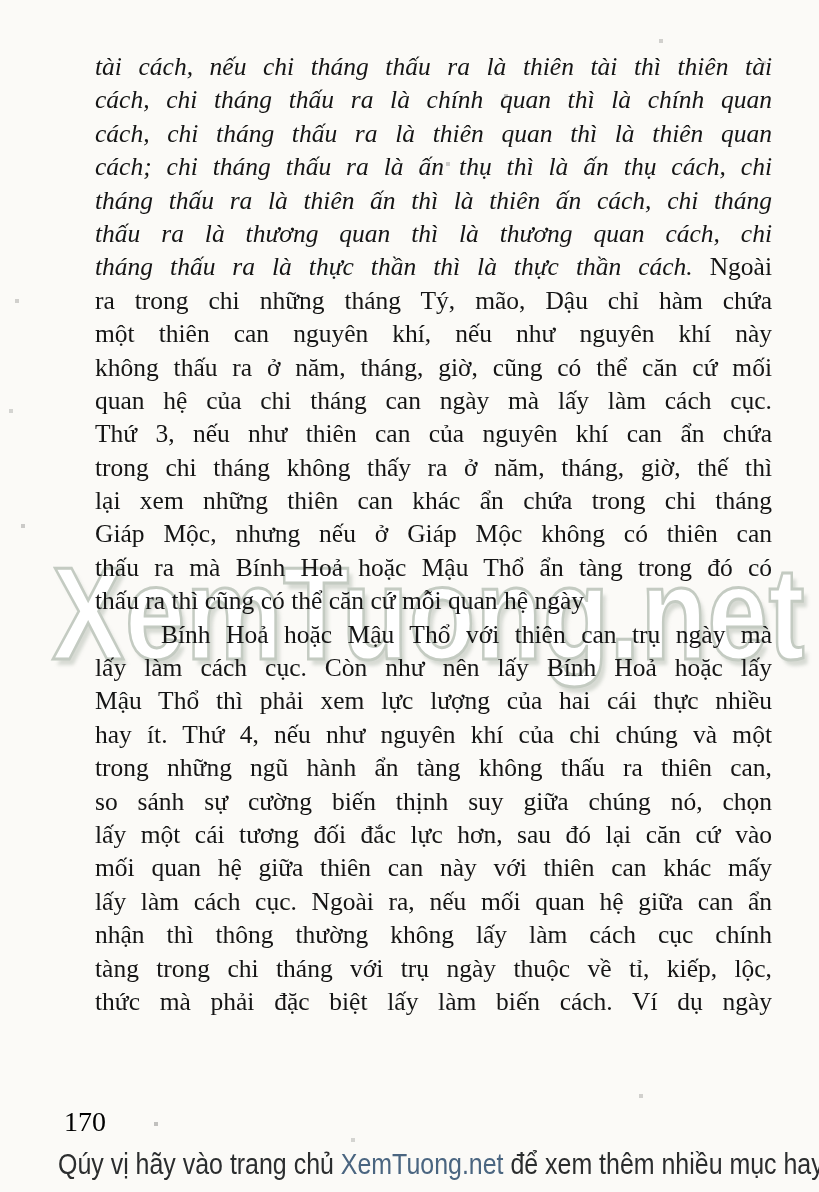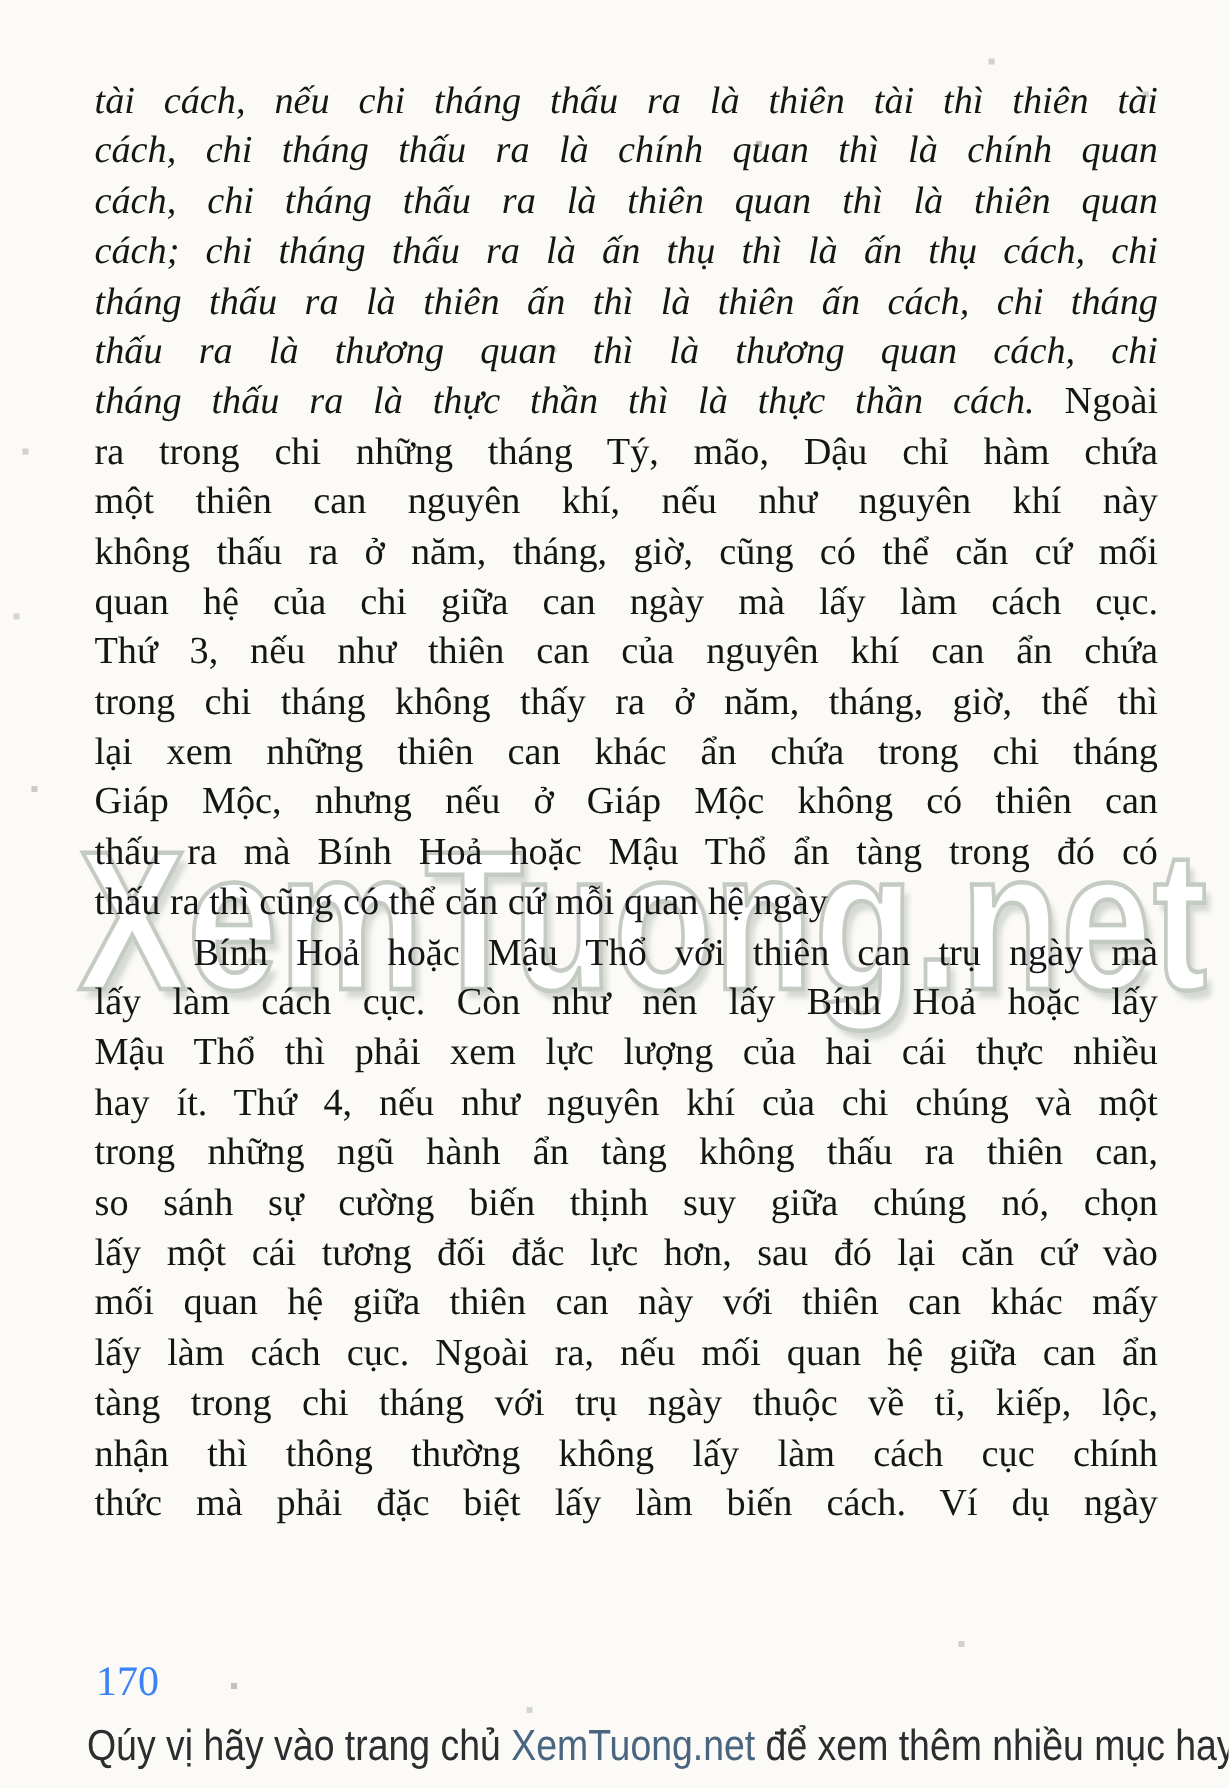--- a/index.html
+++ b/index.html
@@ -37,29 +37,30 @@
     z-index: 2;
   }
   .line {
     font-size: 25.5px;
     line-height: 33.4px;
     height: 33.4px;
     color: #151515;
     text-align: justify;
     text-align-last: justify;
     overflow: hidden;
+    margin-left: 32px;
   }
   .line.no-just { text-align-last: left; }
   .line.indent { text-indent: 66px; font-family: Liberation Serif, serif; }
   .line .it { font-style: italic; }
   .page-number {
     position: absolute;
     left: 64px; top: 1106px;
     font-size: 28px;
-    color: #3b82f6;
+    color: #000000;
     z-index: 2;
   }
   .footer {
     position: absolute;
     left: 58px; top: 1148px;
     font-family: "Liberation Sans", sans-serif;
     font-size: 29px;
     color: #2b2d2e;
     white-space: nowrap;
     transform: scaleX(0.86);
@@ -99,37 +100,37 @@
       <div class="line"><span class="it">tài cách, nếu chi tháng thấu ra là thiên tài thì thiên tài</span></div>
       <div class="line"><span class="it">cách, chi tháng thấu ra là chính quan thì là chính quan</span></div>
       <div class="line"><span class="it">cách, chi tháng thấu ra là thiên quan thì là thiên quan</span></div>
       <div class="line"><span class="it">cách; chi tháng thấu ra là ấn thụ thì là ấn thụ cách, chi</span></div>
       <div class="line"><span class="it">tháng thấu ra là thiên ấn thì là thiên ấn cách, chi tháng</span></div>
       <div class="line"><span class="it">thấu ra là thương quan thì là thương quan cách, chi</span></div>
       <div class="line"><span class="it">tháng thấu ra là thực thần thì là thực thần cách.</span> <span>Ngoài</span></div>
       <div class="line"><span>ra trong chi những tháng Tý, mão, Dậu chỉ hàm chứa</span></div>
       <div class="line"><span>một thiên can nguyên khí, nếu như nguyên khí này</span></div>
       <div class="line"><span>không thấu ra ở năm, tháng, giờ, cũng có thể căn cứ mối</span></div>
-      <div class="line"><span>quan hệ của chi giữa can ngày mà lấy làm cách cục.</span></div>
+      <div class="line"><span>quan hệ của chi tháng can ngày mà lấy làm cách cục.</span></div>
       <div class="line"><span>Thứ 3, nếu như thiên can của nguyên khí can ẩn chứa</span></div>
       <div class="line"><span>trong chi tháng không thấy ra ở năm, tháng, giờ, thế thì</span></div>
       <div class="line"><span>lại xem những thiên can khác ẩn chứa trong chi tháng</span></div>
       <div class="line"><span>Giáp Mộc, nhưng nếu ở Giáp Mộc không có thiên can</span></div>
       <div class="line"><span>thấu ra mà Bính Hoả hoặc Mậu Thổ ẩn tàng trong đó có</span></div>
       <div class="line no-just"><span>thấu ra thì cũng có thể căn cứ mỗi quan hệ ngày</span></div>
       <div class="line indent"><span>Bính Hoả hoặc Mậu Thổ với thiên can trụ ngày mà</span></div>
       <div class="line"><span>lấy làm cách cục. Còn như nên lấy Bính Hoả hoặc lấy</span></div>
       <div class="line"><span>Mậu Thổ thì phải xem lực lượng của hai cái thực nhiều</span></div>
       <div class="line"><span>hay ít. Thứ 4, nếu như nguyên khí của chi chúng và một</span></div>
       <div class="line"><span>trong những ngũ hành ẩn tàng không thấu ra thiên can,</span></div>
       <div class="line"><span>so sánh sự cường biến thịnh suy giữa chúng nó, chọn</span></div>
       <div class="line"><span>lấy một cái tương đối đắc lực hơn, sau đó lại căn cứ vào</span></div>
       <div class="line"><span>mối quan hệ giữa thiên can này với thiên can khác mấy</span></div>
       <div class="line"><span>lấy làm cách cục. Ngoài ra, nếu mối quan hệ giữa can ẩn</span></div>
+      <div class="line"><span>nhận thì thông thường không lấy làm cách cục chính</span></div>
       <div class="line"><span>tàng trong chi tháng với trụ ngày thuộc về tỉ, kiếp, lộc,</span></div>
-      <div class="line"><span>nhận thì thông thường không lấy làm cách cục chính</span></div>
       <div class="line"><span>thức mà phải đặc biệt lấy làm biến cách. Ví dụ ngày</span></div>
     </div>
 
   <div class="page-number">170</div>
 
   <div class="footer"><span>Qúy vị hãy vào trang chủ </span><span class="brand" style="color: rgb(74, 101, 128);">XemTuong.net</span><span> để xem thêm nhiều mục hay khác</span></div>
 </div>
 
 </body></html>

